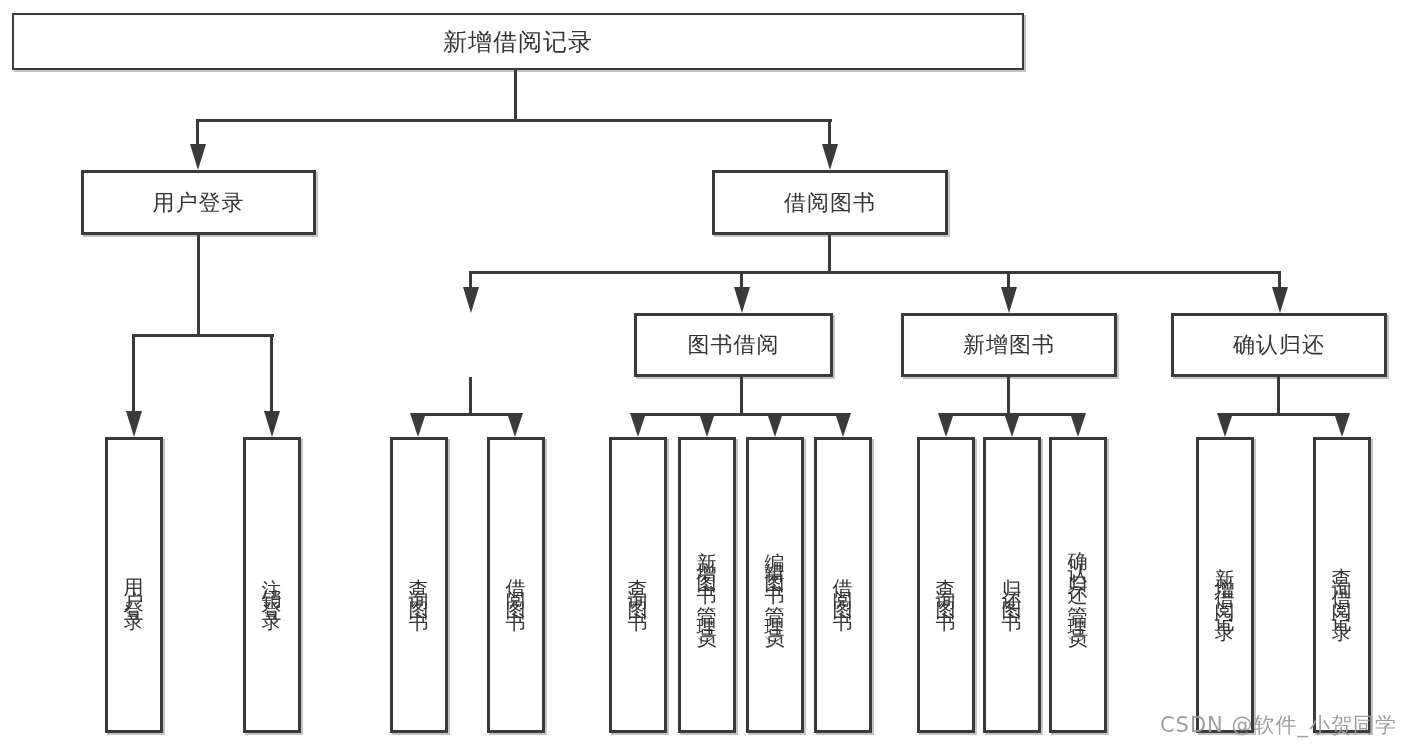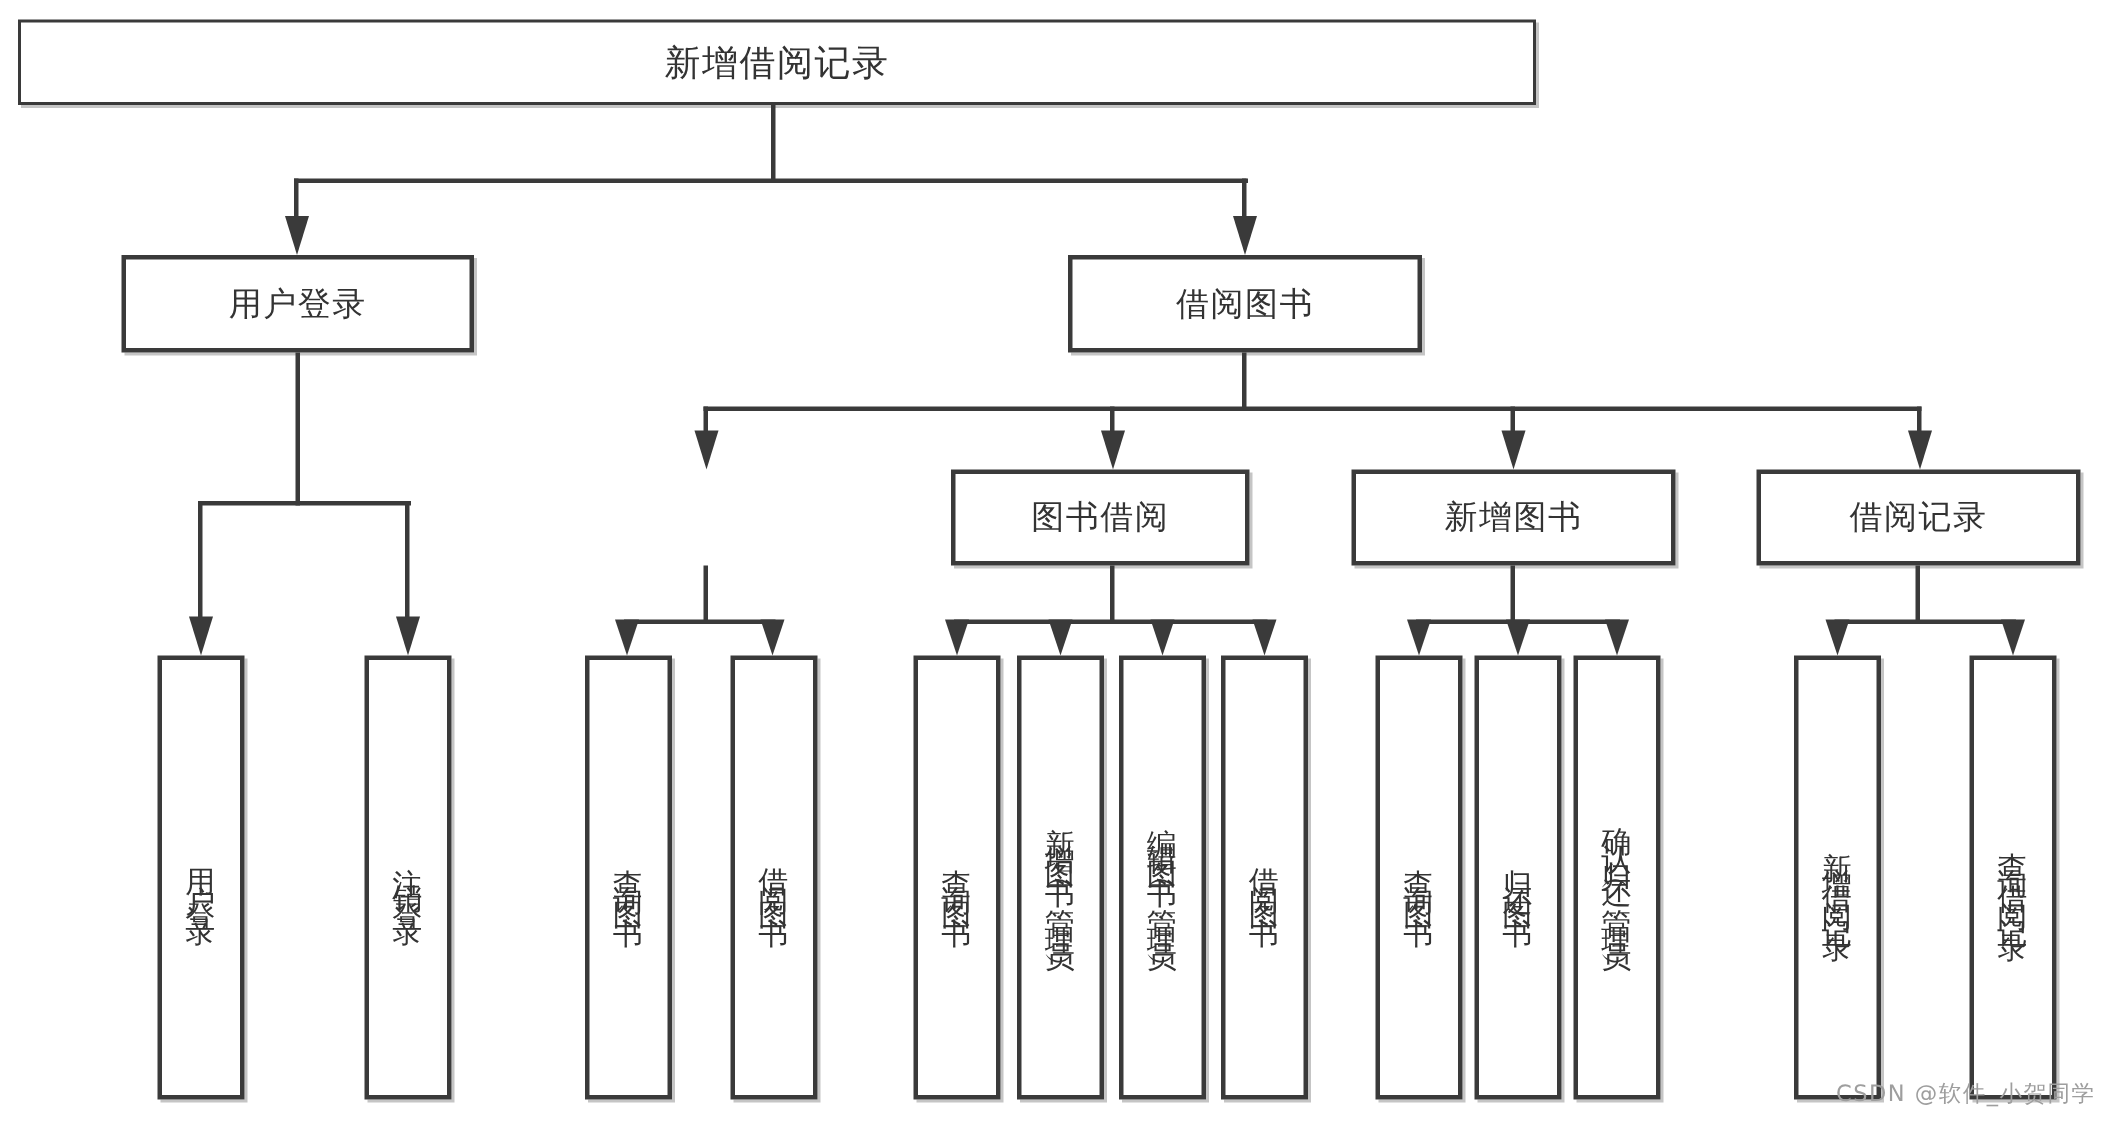--- a/index.html
+++ b/index.html
@@ -18,21 +18,21 @@
   .vlabel{
     writing-mode:vertical-rl;text-orientation:mixed;
     font-size:20px;color:#333333;letter-spacing:11px;line-height:1;
     white-space:nowrap;
   }
   .cline{position:absolute;background:#3a3a3a;}
   .arrow{position:absolute;width:0;height:0;border-left:8px solid transparent;border-right:8px solid transparent;}
   .arrow-l{border-top:26px solid #3a3a3a;}
   .arrow-s{border-top:24px solid #3a3a3a;}
   .watermark{
-    position:absolute;right:8px;bottom:8px;font-size:15px;color:#9e9e9e;
+    position:absolute;right:8px;bottom:8px;font-size:21px;color:#9e9e9e;
     letter-spacing:1px;white-space:nowrap;
   }
 </style>
 </head>
 <body>
 
 <div id="canvas">
 
   <div class="box rootbox" style="left:12px;top:13px;width:1012px;height:57px;">
     <span class="hlabel rootlabel">新增借阅记录</span>
@@ -49,21 +49,21 @@
 
   <div class="box" style="left:634px;top:313px;width:199px;height:64px;">
     <span class="hlabel">图书借阅</span>
   </div>
 
   <div class="box" style="left:901px;top:313px;width:216px;height:64px;">
     <span class="hlabel">新增图书</span>
   </div>
 
   <div class="box" style="left:1171px;top:313px;width:216px;height:64px;">
-    <span class="hlabel">借阅记录</span>
+    <span class="hlabel">确认归还</span>
   </div>
 
   <div class="box" style="left:105px;top:437px;width:58px;height:296px;">
     <span class="vlabel">用户登录</span>
   </div>
 
   <div class="box" style="left:243px;top:437px;width:58px;height:296px;">
     <span class="vlabel">注销登录</span>
   </div>
 

